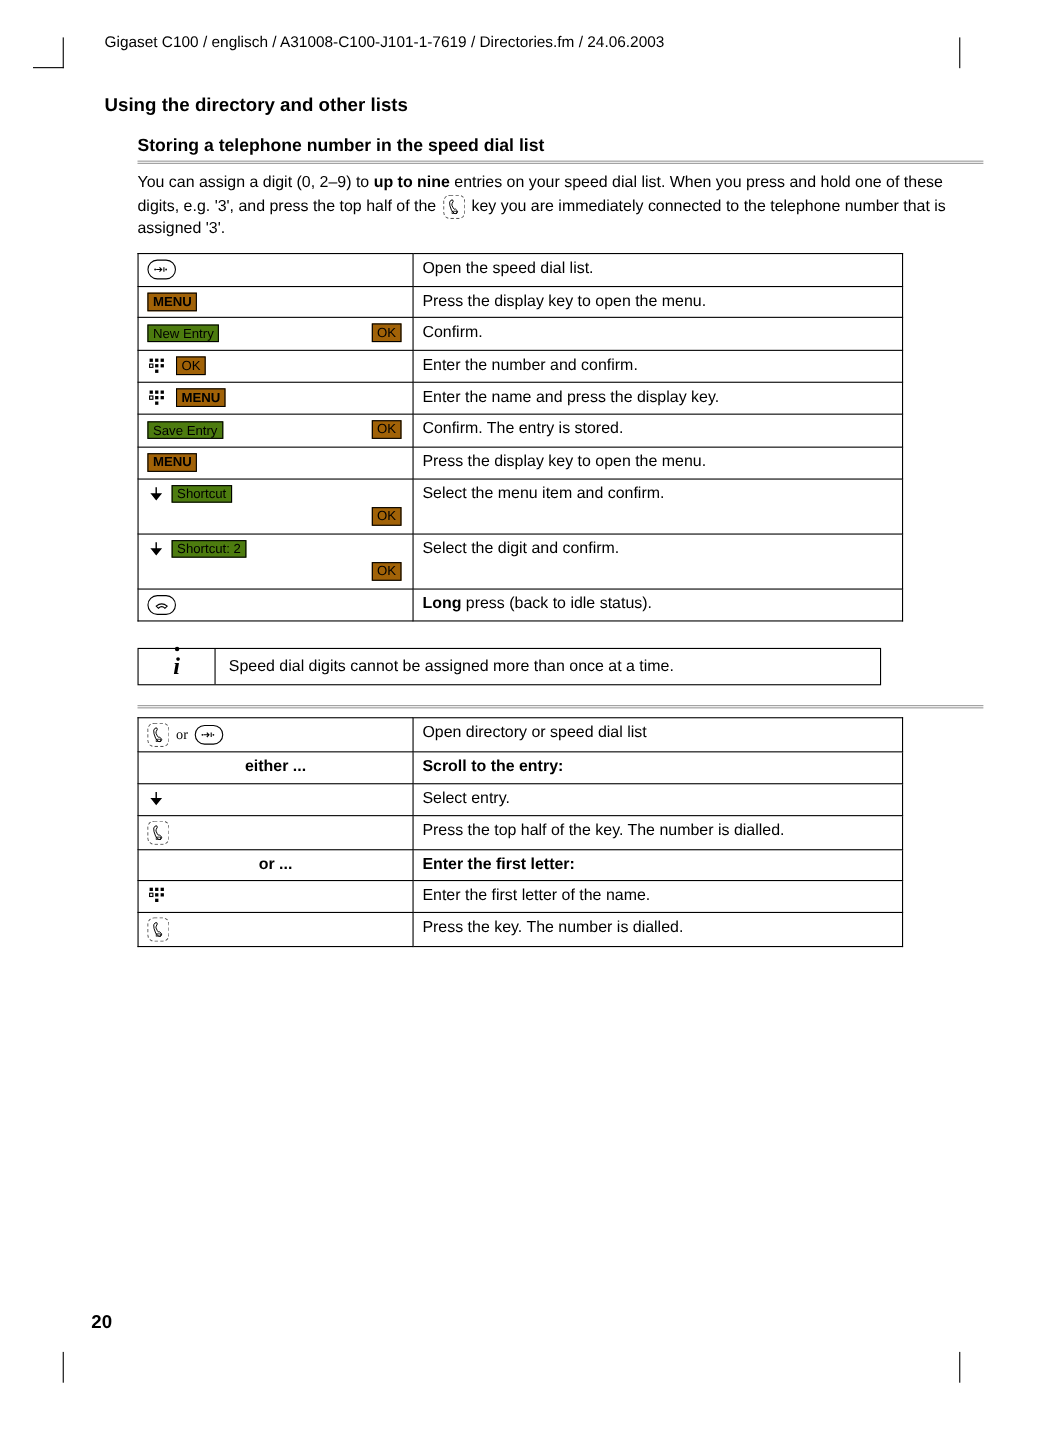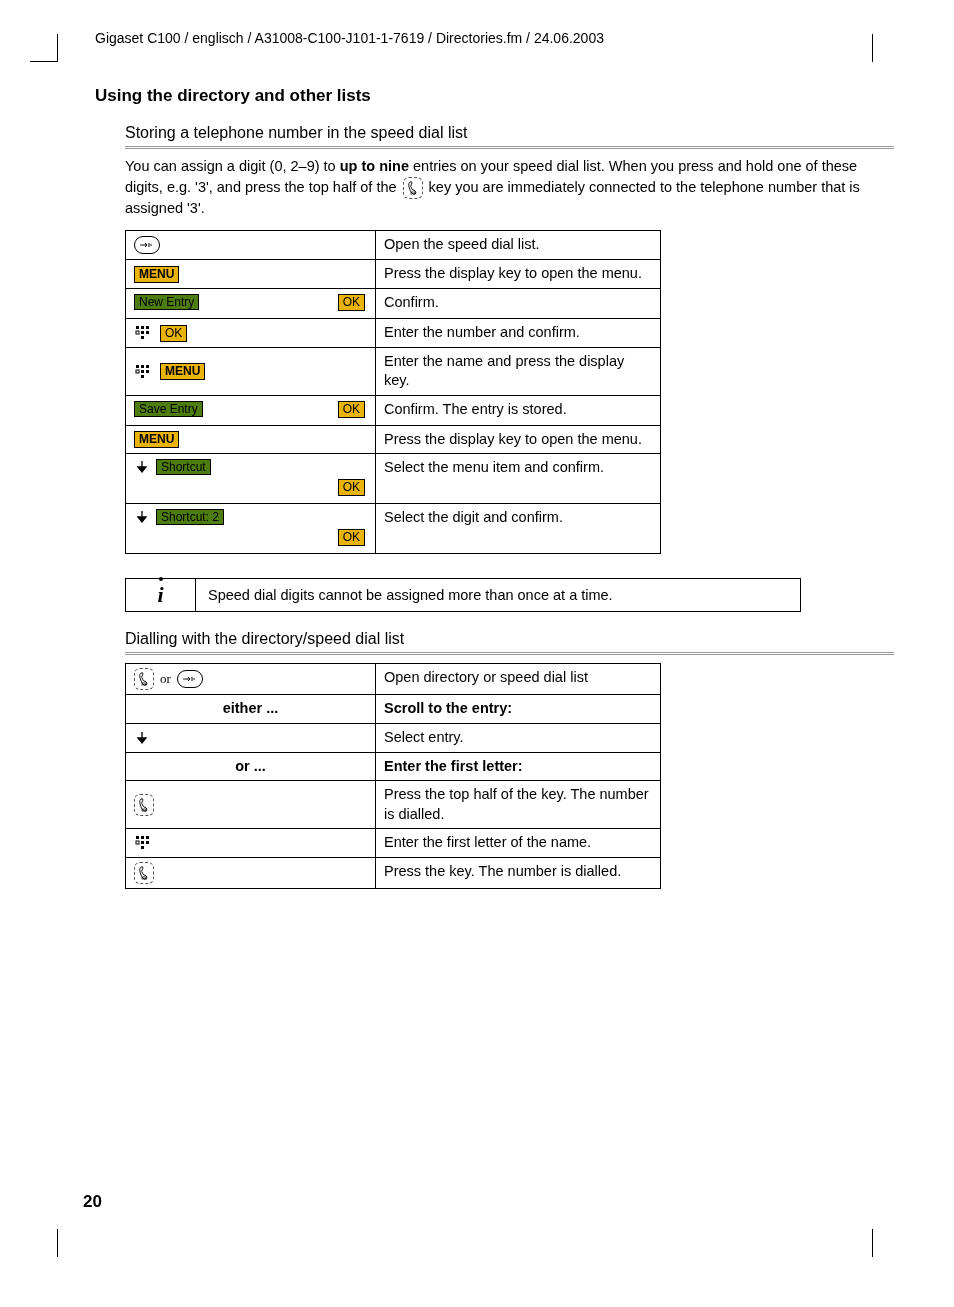--- a/index.html
+++ b/index.html
@@ -31,40 +31,40 @@
     margin-bottom: 40px;
     padding-top: 0px;
   }
   h1.section {
     font-size: 17px;
     font-weight: bold;
     margin: 18px 0 18px 0;
   }
   h2.subsection {
     font-size: 16px;
-    font-weight: normal;
+    font-weight: bold;
     margin: 10px 0 4px 30px;
   }
   .rule {
     border: none;
     border-top: 3px double #999;
     margin: 4px 0 8px 30px;
     height: 0;
   }
   .intro {
     margin: 2px 0 12px 30px;
     line-height: 1.35;
     font-size: 14.5px;
   }
   .intro b { font-weight: bold; }
 
   table.proc {
     border-collapse: collapse;
     margin-left: 30px;
-    width: 536px;
+    width: 696px;
     font-size: 14.5px;
   }
   table.proc td {
     border: 1px solid #000;
     padding: 4px 8px;
     vertical-align: top;
     line-height: 1.35;
   }
   table.proc td.left {
     width: 250px;
@@ -88,21 +88,21 @@
   .key-oval svg { display:block; }
   .key-box {
     display: inline-block;
     border: 1.2px solid #000;
     padding: 0px 4px;
     font-size: 12px;
     font-weight: bold;
     line-height: 15px;
     vertical-align: middle;
     margin: 1px 2px;
-    background:#eab308;
+    background:#a16207;
   }
   .key-box.ok { font-weight: normal; }
   .key-screen {
     display: inline-block;
     border: 1px solid #000;
     padding: 0px 4px;
     font-size: 12px;
     line-height: 14px;
     font-family: Arial, sans-serif;
     vertical-align: middle;
@@ -318,31 +318,40 @@
                 </svg>
               </span>
           <span class="key-screen">Shortcut: 2</span>
         </div>
         <div class="row-line right-ok">
           <span class="key-box ok">OK</span>
         </div>
       </td>
       <td>Select the digit and confirm.</td>
     </tr>
+    <tr>
+      <td class="left">
+        <span class="key-oval">
+          <svg width="16" height="10" viewBox="0 0 16 10">
+                <path d="M3 6 Q8 2 13 6 L11 8 Q8 5 5 8 Z" fill="none" stroke="#000" stroke-width="1"></path>
+              </svg>
+        </span>
+      </td>
+      <td><span class="bold">Long</span><span> press (back to idle status).</span></td>
+    </tr>
   </tbody>
     </table>
 
   <div class="note">
     <div class="icon">
         <span>i</span>
       </div>
     <div class="text">Speed dial digits cannot be assigned more than once at a time.</div>
   </div>
 
-  <h2 class="subsection">Dialling with the directory/speed dial list</h2>
   <hr class="rule">
 
   <table class="proc">
     <tbody>
         <tr>
       <td class="left">
         <span class="talk-key">
               <svg width="10" height="14" viewBox="0 0 10 14">
                 <path d="M2 1 Q0 2 1 6 Q2 11 5 13 Q8 14 8 11 L6 9 Q5 10 4 8 Q2 5 3 4 L4 2 Q4 0 2 1 Z" fill="none" stroke="#000" stroke-width="0.9"></path>
                 <rect x="3" y="11" width="4" height="2" fill="none" stroke="#000" stroke-width="0.7"></rect>
@@ -365,33 +374,33 @@
     </tr>
     <tr>
       <td class="left">
         <span class="down-arrow"><svg width="12" height="14" viewBox="0 0 12 14">
                 <path d="M6 1 L6 9 M2 7 L6 12 L10 7 Z" stroke="#000" stroke-width="1.3" fill="#000"></path>
               </svg></span>
       </td>
       <td>Select entry.</td>
     </tr>
     <tr>
-      <td class="left center bold">or ...</td>
-      <td class="bold">Enter the first letter:</td>
-    </tr>
-    <tr>
       <td class="left">
         <span class="talk-key">
               <svg width="10" height="14" viewBox="0 0 10 14">
                 <path d="M2 1 Q0 2 1 6 Q2 11 5 13 Q8 14 8 11 L6 9 Q5 10 4 8 Q2 5 3 4 L4 2 Q4 0 2 1 Z" fill="none" stroke="#000" stroke-width="0.9"></path>
                 <rect x="3" y="11" width="4" height="2" fill="none" stroke="#000" stroke-width="0.7"></rect>
               </svg>
             </span>
       </td>
       <td>Press the top half of the key. The number is dialled.</td>
+    </tr>
+    <tr>
+      <td class="left center bold">or ...</td>
+      <td class="bold">Enter the first letter:</td>
     </tr>
     <tr>
       <td class="left">
         <span class="keypad-icon">
           <svg width="16" height="16" viewBox="0 0 16 16">
             <rect x="1" y="1" width="3" height="3" fill="#000"></rect>
                 <rect x="6" y="1" width="3" height="3" fill="#000"></rect>
                 <rect x="11" y="1" width="3" height="3" fill="#000"></rect>
             <rect x="1" y="6" width="3" height="3" fill="none" stroke="#000"></rect>
                 <rect x="6" y="6" width="3" height="3" fill="#000"></rect>

